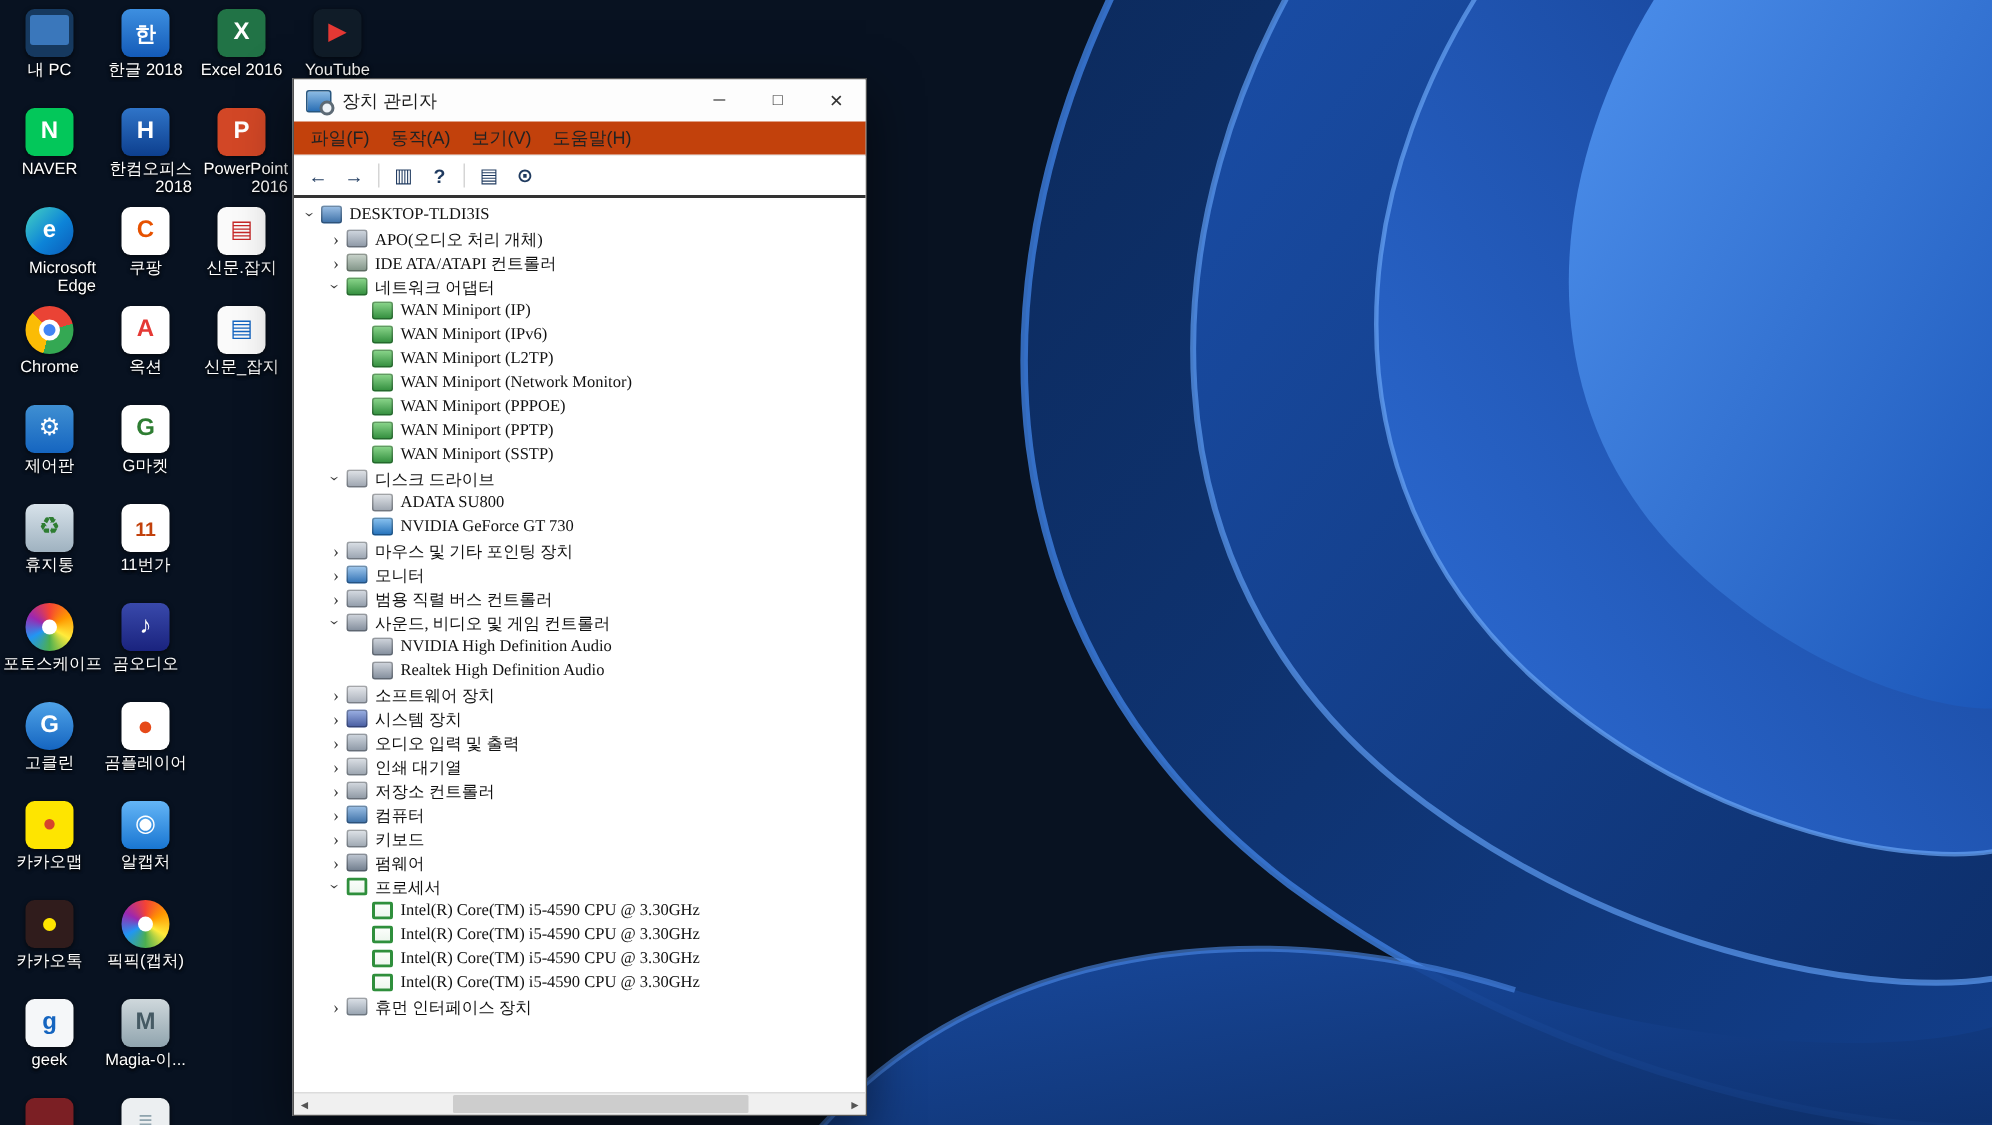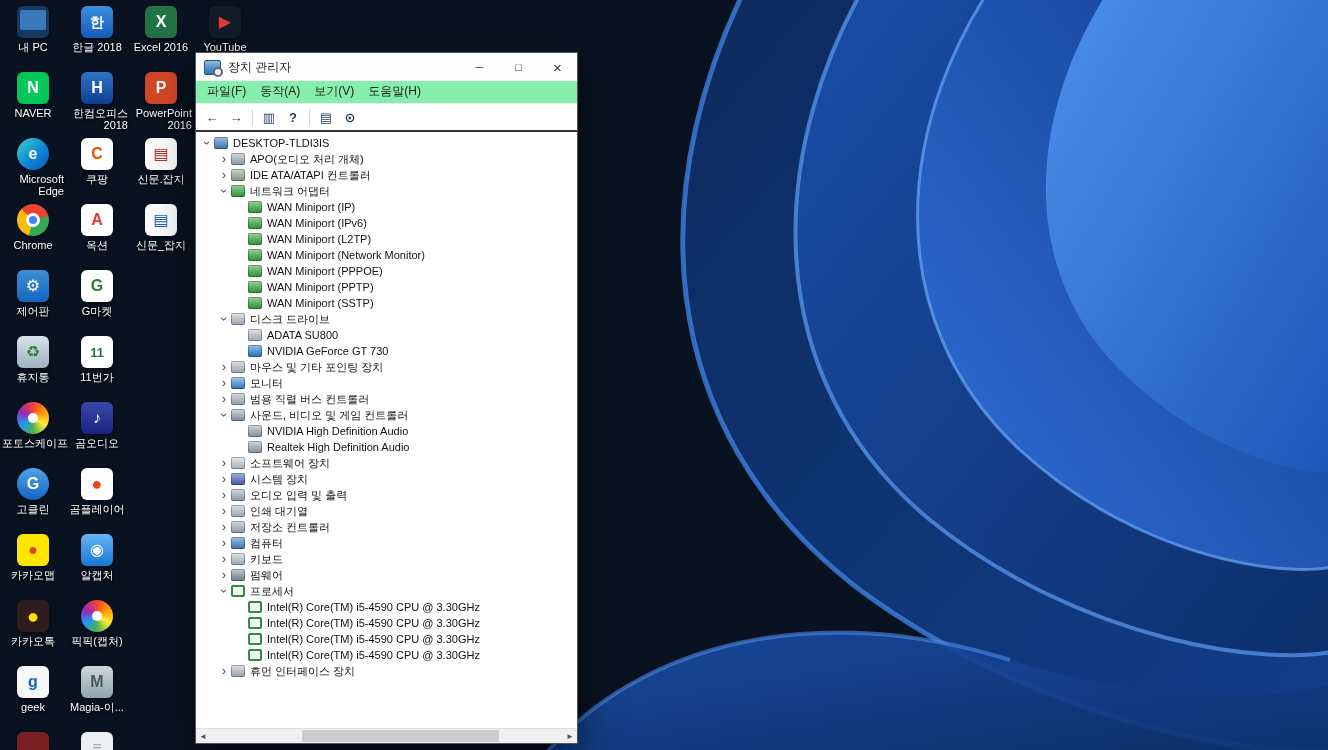--- a/index.html
+++ b/index.html
@@ -29,31 +29,31 @@
       border:1px solid #555;box-shadow:0 12px 34px rgba(0,0,0,.55);display:flex;flex-direction:column;z-index:2;}
   .titlebar{height:28px;background:#fdfdfd;display:flex;align-items:center;padding-left:8px;flex:0 0 auto;}
   .title-icon{width:15px;height:13px;margin-right:7px;position:relative;flex:0 0 auto;
       background:linear-gradient(#8cbbe4,#2a6fb5);border:1px solid #28567e;border-radius:2px;}
   .title-icon::after{content:"";position:absolute;right:-3px;bottom:-3px;width:6px;height:6px;border-radius:50%;
       background:#eef3f8;border:2px solid #5d6a75;}
   .title-text{font-size:12px;color:#1c1c1c;flex:1;}
   .caption{display:flex;height:100%;}
   .cap-btn{width:39px;height:100%;display:flex;align-items:center;justify-content:center;font-size:11px;color:#333;}
   .cap-btn.close{font-size:15px;}
-  .menubar{height:22px;background:#86efac;display:flex;align-items:flex-start;padding-left:4px;
+  .menubar{height:22px;background:#c2410c;display:flex;align-items:center;padding-left:4px;
       border-bottom:1px solid #ececec;flex:0 0 auto;}
   .menu-item{font-size:12px;color:#222;padding:2px 7px;}
   .toolbar{height:26px;background:#fff;display:flex;align-items:center;padding-left:4px;
       border-bottom:2px solid #333;flex:0 0 auto;}
   .tb-btn{width:24px;height:22px;display:flex;align-items:center;justify-content:center;
       font-size:13px;color:#1f3a5f;font-weight:bold;}
   .tb-sep{width:1px;height:16px;background:#d5d5d5;margin:0 4px;}
 
   .tree{flex:1 1 auto;background:#fff;overflow:hidden;padding-top:3px;}
-  .tree-row{height:16px;display:flex;align-items:center;font-size:11px;color:#111;white-space:nowrap;}
+  .tree-row{height:16px;display:flex;align-items:center;font-size:11px;color:#111;white-space:nowrap;font-family:Liberation Serif, serif;}
   .lvl0{padding-left:4px;} .lvl1{padding-left:21px;} .lvl2{padding-left:38px;}
   .twisty{width:14px;text-align:center;font-size:12px;color:#3c3c3c;flex:0 0 auto;line-height:1;}
   .twisty.open{transform:rotate(90deg);}
   .tic{width:14px;height:12px;border-radius:2px;margin-right:5px;flex:0 0 auto;
       box-shadow:inset 0 0 0 1px rgba(0,0,0,.28);}
   .ic-computer{background:linear-gradient(#9fc3e8,#3b6ea5);}
   .ic-audio{background:linear-gradient(#d3dae2,#8a95a3);}
   .ic-ide{background:linear-gradient(#cdd7cf,#7d9184);}
   .ic-network{background:linear-gradient(#8fd98f,#2e8b3a);}
   .ic-disk{background:linear-gradient(#e3e6ea,#9aa2ad);}
@@ -207,21 +207,21 @@
           <div class="di-label">옥션</div>
         </div>
         <div class="icon-cell">
           <div class="di" style="background: rgb(255, 255, 255);">
             <span class="glyph" style="color: rgb(46, 125, 50);">G</span>
           </div>
           <div class="di-label">G마켓</div>
         </div>
         <div class="icon-cell">
           <div class="di" style="background: rgb(255, 255, 255);">
-            <span class="glyph" style="color: #15803d; font-size: 13px;">11</span>
+            <span class="glyph" style="color: #c2410c; font-size: 13px;">11</span>
           </div>
           <div class="di-label">11번가</div>
         </div>
         <div class="icon-cell">
           <div class="di" style="background: linear-gradient(rgb(57, 73, 171), rgb(26, 35, 126));">
             <span class="glyph" style="color: rgb(255, 255, 255);">♪</span>
           </div>
           <div class="di-label">곰오디오</div>
         </div>
         <div class="icon-cell">

